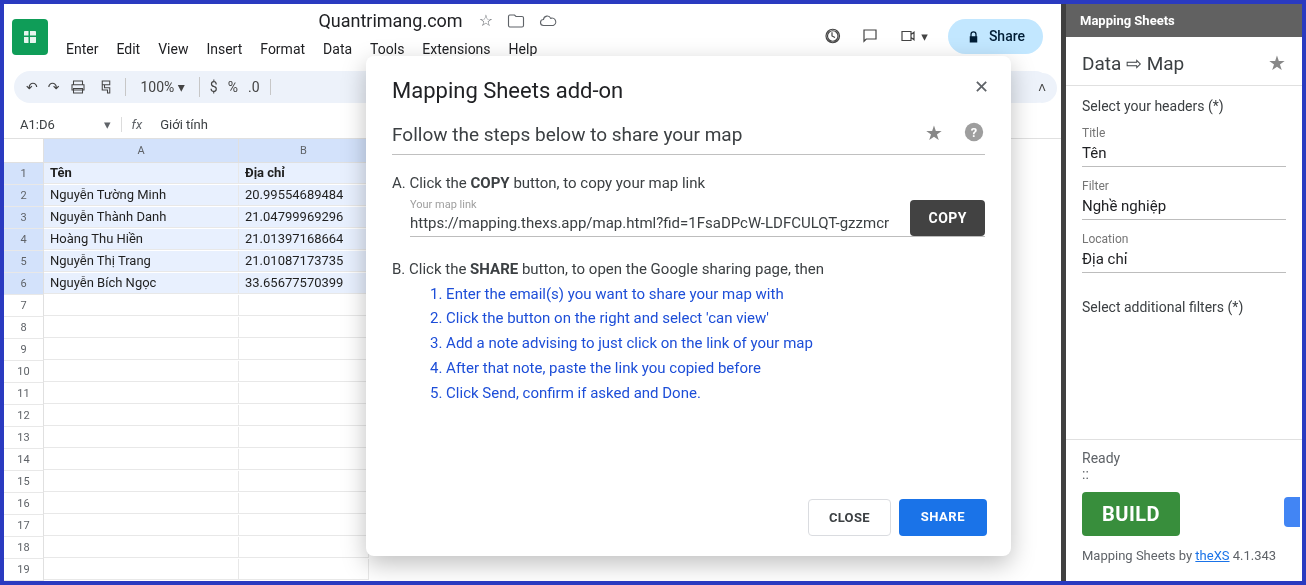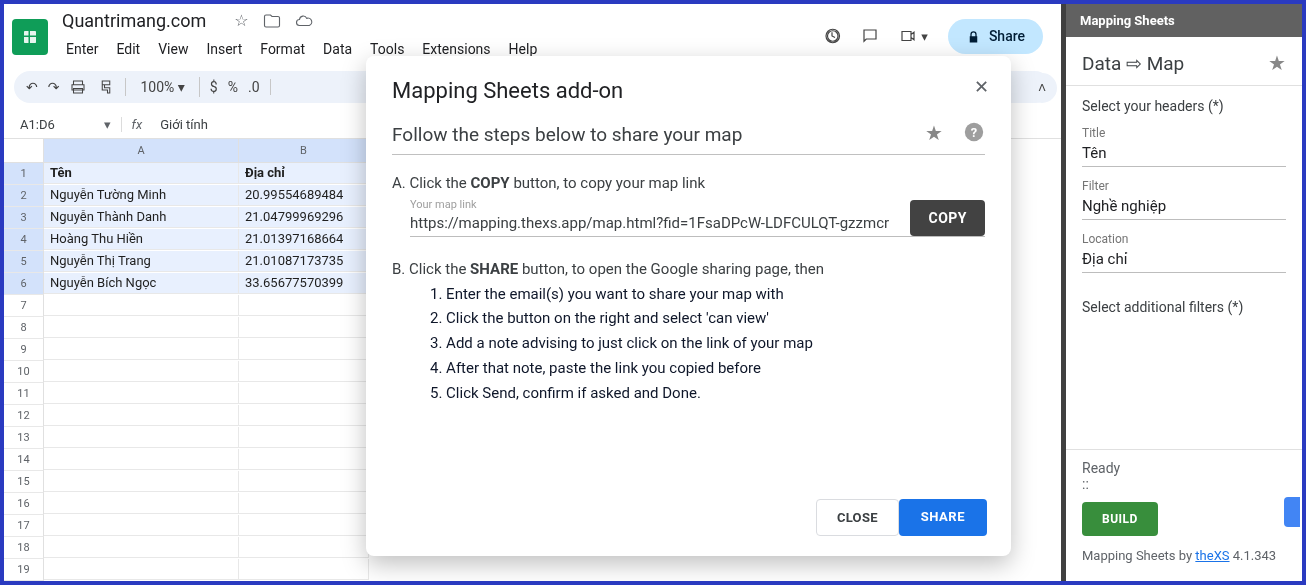--- a/index.html
+++ b/index.html
@@ -5,21 +5,21 @@
   * { margin: 0; padding: 0; box-sizing: border-box; font-family: 'Google Sans', Roboto, Arial, sans-serif; }
   body { width: 1306px; height: 585px; background: #fff; border: 4px solid #2a3ac0; overflow: hidden; position: relative; font-size: 13px; color: #3c4043; }
   .main { display: flex; height: 100%; }
   .sheet-area { flex: 1; min-width: 0; display: flex; flex-direction: column; position: relative; }
   .side-panel { width: 241px; background: #fff; border-left: 5px solid #404040; display: flex; flex-direction: column; min-height: 0; }
 
   
   .topbar { display: flex; align-items: center; padding: 4px 8px 0 8px; gap: 10px; }
   .logo { width: 36px; height: 36px; background: #0f9d58; border-radius: 4px; display: flex; align-items: center; justify-content: center; color: #fff; font-size: 18px; }
   .title-block { flex: 1; }
-  .title-row { display: flex; align-items: center; gap: 24px; }
+  .title-row { display: flex; align-items: center; gap: 12px; justify-content: center; }
   .doc-title { font-size: 18px; color: #202124; padding: 2px 4px; }
   .title-icons { display: flex; gap: 14px; color: #5f6368; font-size: 16px; }
   .menubar { display: flex; gap: 2px; font-size: 14px; color: #202124; padding: 4px 0; }
   .menubar span { padding: 4px 8px; border-radius: 4px; cursor: pointer; }
   .top-right { display: flex; align-items: center; gap: 20px; padding-right: 10px; color: #444; }
   .ico-pill { display: flex; align-items: center; gap: 4px; }
   .share-btn { background: #c2e7ff; color: #001d35; padding: 9px 18px; border-radius: 40px; font-size: 14px; font-weight: 500; display: flex; align-items: center; gap: 8px; }
 
   
   .toolbar { display: flex; align-items: center; gap: 10px; padding: 6px 12px; background:#edf2fa; border-radius: 24px; margin: 6px 10px 10px 10px; color:#444; font-size: 14px; position: relative; }
@@ -54,43 +54,43 @@
   .subrow { display:flex; align-items:center; justify-content:space-between; border-bottom:1px solid #c0c0c0; padding-bottom:6px; margin-bottom:16px;}
   .subrow h3 { font-size:19px; font-weight:400; color:#3c4043;}
   .subrow .ricons { display:flex; gap:20px; color:#888; font-size:20px;}
   .step { font-size:15px; color:#3c4043; line-height:1.65;}
   .step b { font-weight:700;}
   .fld { position:relative; margin: 4px 0 20px 18px; border-bottom:1px solid #bdbdbd; display:flex; align-items: flex-end; }
   .fld-label { font-size:11px; color:#9e9e9e; position:absolute; top:-2px; left:0;}
   .fld-input { flex:1; padding: 14px 0 4px 0; font-size:15px; color:#3c4043; white-space:nowrap; overflow:hidden; }
   .copy-btn { background:#424242; color:#fff; font-weight:700; font-size:14px; padding:10px 18px; border-radius:4px; letter-spacing:0.5px; margin-left:10px; cursor:pointer; align-self:center;}
   .ol { padding-left: 38px;}
-  .ol div { font-size:15px; color:#0f172a; line-height:1.65;}
-  .modal-foot { position:absolute; right:24px; bottom:20px; display:flex; gap:0;}
+  .ol div { font-size:15px; color:#1d4ed8; line-height:1.65;}
+  .modal-foot { position:absolute; right:24px; bottom:20px; display:flex; gap:8px;}
   .btn-outline { border:1px solid #dadce0; background:#fff; color:#3c4043; font-weight:700; font-size:13px; padding:10px 20px; border-radius:4px; letter-spacing:0.3px; cursor:pointer;}
   .btn-primary { background:#1a73e8; color:#fff; font-weight:700; font-size:13px; padding:10px 22px; border-radius:4px; letter-spacing:0.5px; cursor:pointer;}
 
   
   .watermark { position:absolute; left:420px; top:270px; font-size:40px; font-weight:800; color:rgba(30,100,190,0.28); z-index:25; pointer-events:none; letter-spacing:-1px;}
   .watermark .make { color: rgba(80,80,80,0.28);}
   .watermark .com { font-size:18px; color: rgba(200,120,30,0.35); font-weight:700; letter-spacing:3px;}
 
   
   .sp-hdr { background:#616161; color:#fff; font-size:13px; font-weight:700; padding:9px 14px;}
   .sp-title-row { display:flex; align-items:center; justify-content:space-between; padding: 14px 16px 10px; border-bottom:1px solid #e0e0e0;}
   .sp-title-row h3 { font-size:19px; font-weight:400; color:#3c4043;}
   .sp-star { font-size:20px; color:#888;}
   .sp-body { padding: 12px 16px; flex:1; overflow:auto; font-size: 13.5px; }
   .sp-sect { font-size:14px; color:#3c4043; margin-bottom:4px;}
   .sp-lbl { font-size:12px; color:#757575; margin-top:12px;}
   .sp-val { font-size:15px; color:#202124; border-bottom:1px solid #bdbdbd; padding: 4px 0;}
   .sp-ready { border-top:1px solid #e0e0e0; padding: 10px 16px 2px;}
   .sp-ready .st { font-size:14px; color:#5f6368;}
   .sp-ready .dd { font-size:14px; color:#5f6368; padding:0;}
-  .build-btn { background:#388e3c; color:#fff; font-weight:700; font-size:12px; padding: 10px 20px; border-radius:4px; margin:10px 0 8px; display:inline-block; letter-spacing:0.5px; cursor:pointer;}
+  .build-btn { background:#388e3c; color:#fff; font-weight:700; font-size:20px; padding: 10px 20px; border-radius:4px; margin:10px 0 8px; display:inline-block; letter-spacing:0.5px; cursor:pointer;}
   .sp-foot { font-size:13px; color:#5f6368; padding: 2px 16px 18px;}
   .sp-foot a { color:#1a73e8; text-decoration:underline;}
   .bluebox { position:absolute; right:2px; bottom:54px; width:16px; height:30px; background:#4285f4; border-radius:4px 0 0 4px;}
 
   svg.i { width:18px; height:18px; fill:currentColor; vertical-align:middle;}
 </style>
 </head>
 <body>
 
 <div class="main">

